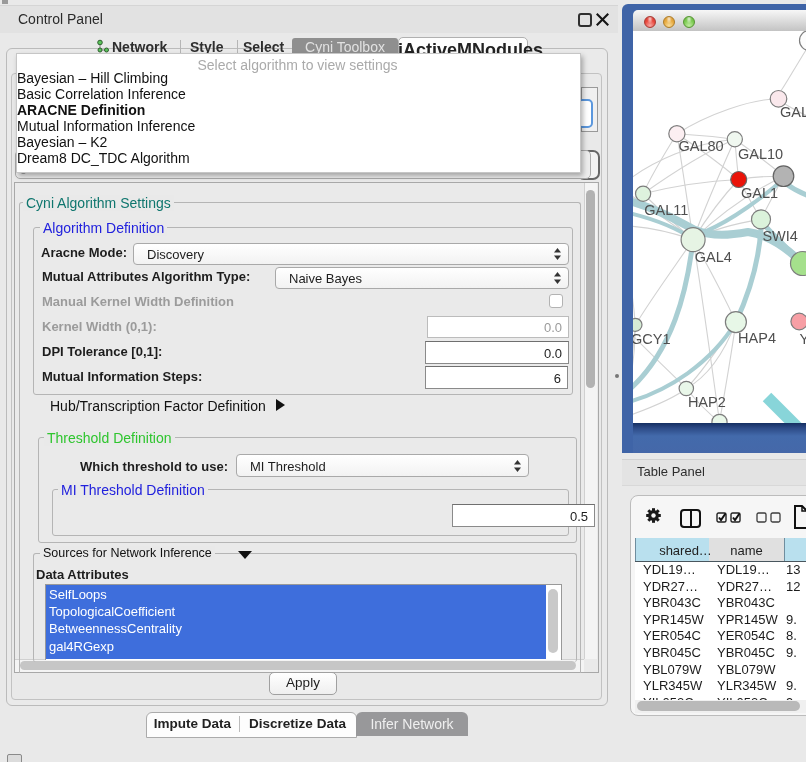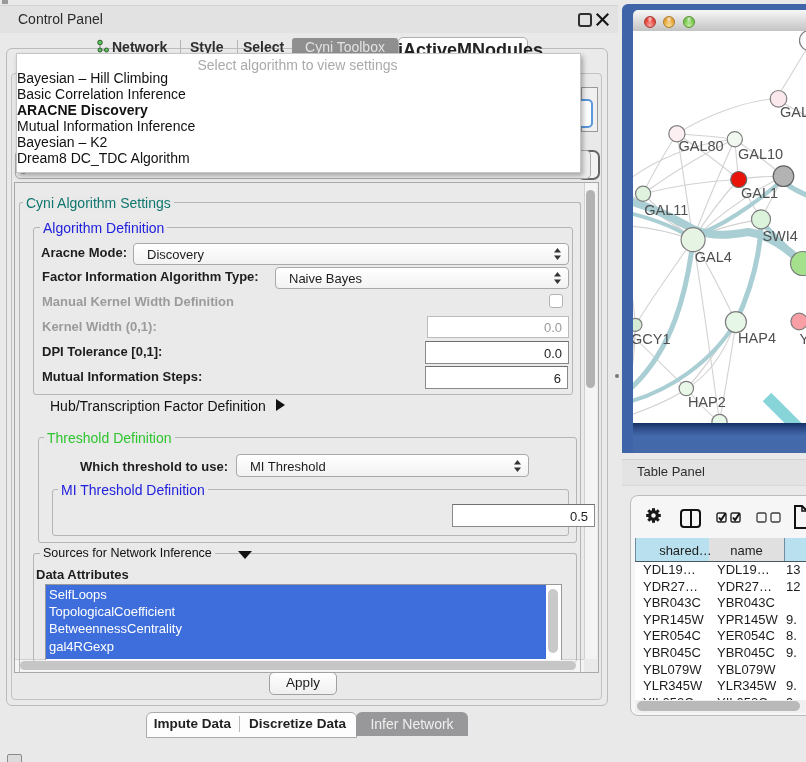--- a/index.html
+++ b/index.html
@@ -53,21 +53,21 @@
   <div class="abs" style="left:398px;top:37px;width:128px;height:19px;background:#fdfdfd;border:1px solid #b0b0b0;border-radius:5px 5px 0 0;"></div>
   <div class="abs" style="left:398px;top:40px;width:128px;text-align:left;font-size:18px;font-weight:bold;color:#222;">jActiveMNodules</div>
 
   <div class="abs" style="left:15px;top:150px;width:574px;height:27px;border:1px solid #aaa;border-radius:5px;background:#ededed;"></div>
   <div class="abs" style="left:20px;top:160px;font-size:12.5px;color:#9a9a9a;">g</div>
   <div class="abs" style="left:16px;top:53px;width:563px;height:118px;background:#fff;border:1px solid #c6c6c6;box-shadow:2px 3px 5px rgba(0,0,0,0.3);"></div>
   <div class="abs" style="left:16px;top:57px;width:563px;text-align:center;font-size:14px;color:#aaa;">Select algorithm to view settings</div>
   <div class="abs" style="left:17px;top:70px;font-size:14px;color:#111;line-height:16.1px;">
     Bayesian – Hill Climbing<br>
     Basic Correlation Inference<br>
-    <b>ARACNE Discovery</b><br>
+    <b>ARACNE Definition</b><br>
     Mutual Information Inference<br>
     Bayesian – K2<br>
     Dream8 DC_TDC Algorithm
   </div>
 
   <div class="abs" style="left:14px;top:182px;width:583px;height:489px;background:#eaeaea;border:1px solid #a8a8a8;"></div>
 
   <div class="abs" style="left:584px;top:183px;width:12px;height:476px;background:#f4f4f4;border-left:1px solid #d0d0d0;"></div>
   <div class="abs" style="left:586px;top:190px;width:9px;height:198px;background:#b2b2b2;border-radius:5px;"></div>
 
@@ -82,21 +82,21 @@
 
   <div class="lbl" style="left:41px;top:245px;">Aracne Mode:</div>
   <div class="combo" style="left:133px;top:243px;width:434px;height:20px;">
       <span class="tx">Discovery</span>
     <svg class="step" viewBox="0 0 9 12">
         <path d="M4.5 0 L8 4.5 L1 4.5 Z" fill="#333"></path>
         <path d="M4.5 12 L8 7.5 L1 7.5 Z" fill="#333"></path>
       </svg>
     </div>
 
-  <div class="lbl" style="left:42px;top:269px;">Factor Information Algorithm Type:</div>
+  <div class="lbl" style="left:42px;top:269px;">Mutual Attributes Algorithm Type:</div>
   <div class="combo" style="left:275px;top:267px;width:292px;height:20px;">
       <span class="tx">Naive Bayes</span>
     <svg class="step" viewBox="0 0 9 12">
         <path d="M4.5 0 L8 4.5 L1 4.5 Z" fill="#333"></path>
         <path d="M4.5 12 L8 7.5 L1 7.5 Z" fill="#333"></path>
       </svg>
     </div>
 
   <div class="lbl dis" style="left:42px;top:294px;">Manual Kernel Width Definition</div>
   <div class="abs" style="left:549px;top:294px;width:12px;height:12px;background:#fff;border:1px solid #b3b3b3;border-radius:3px;"></div>

